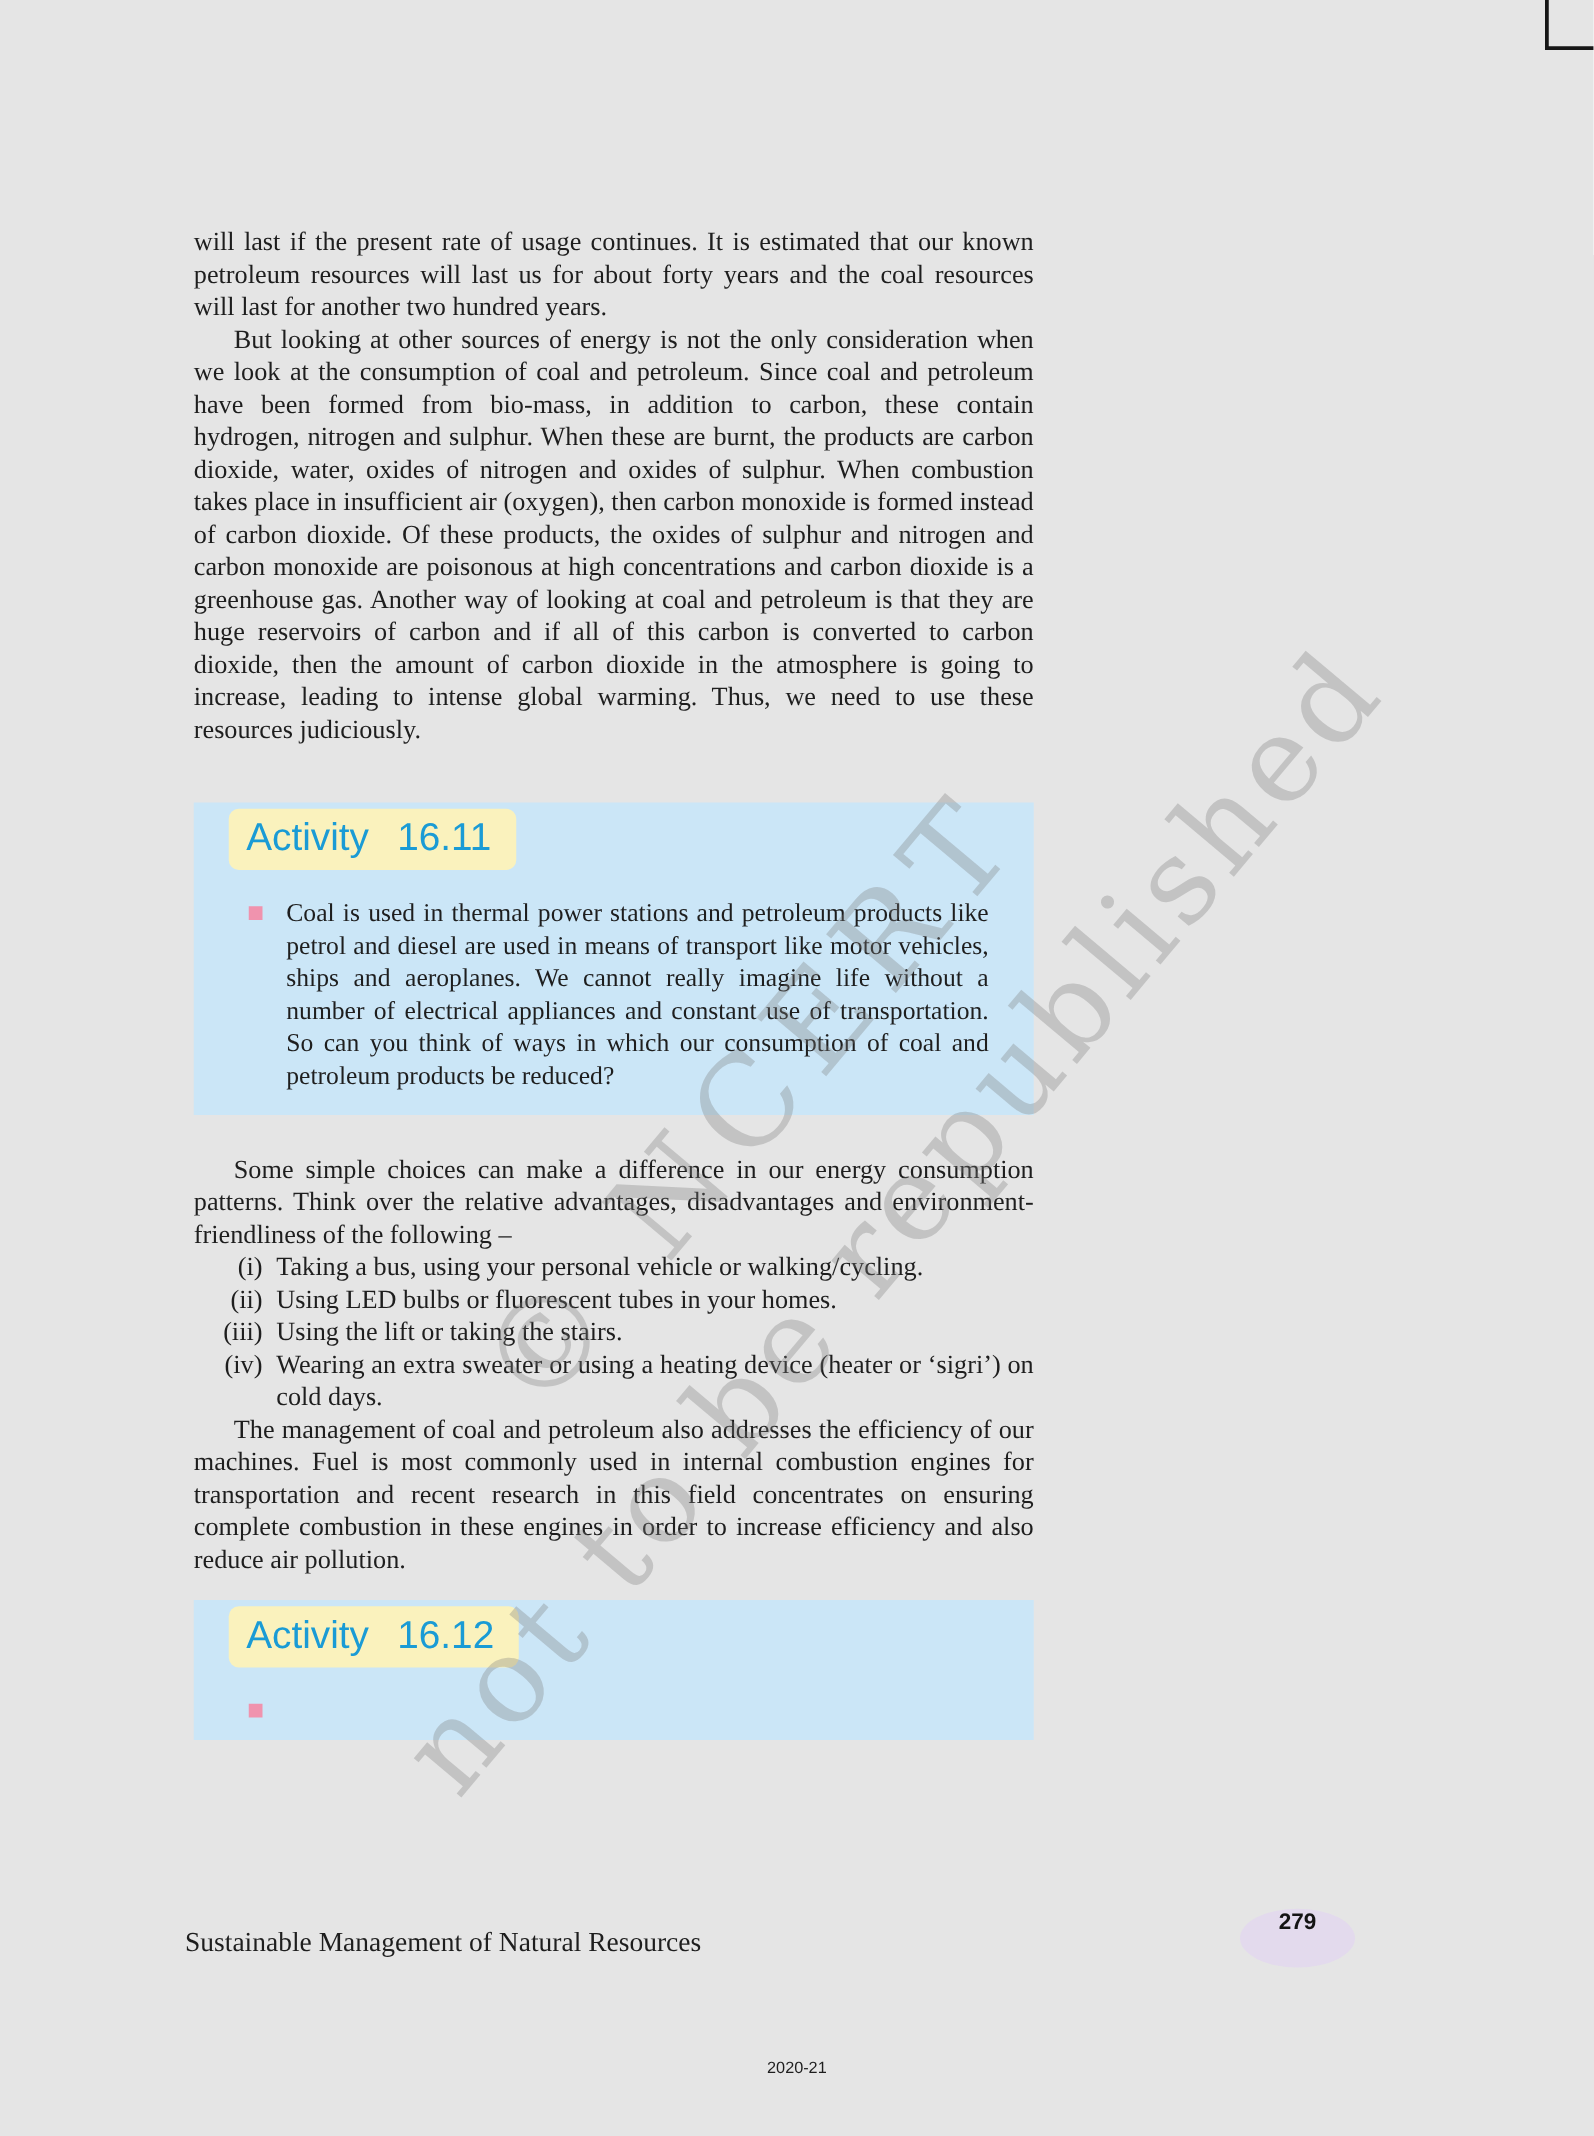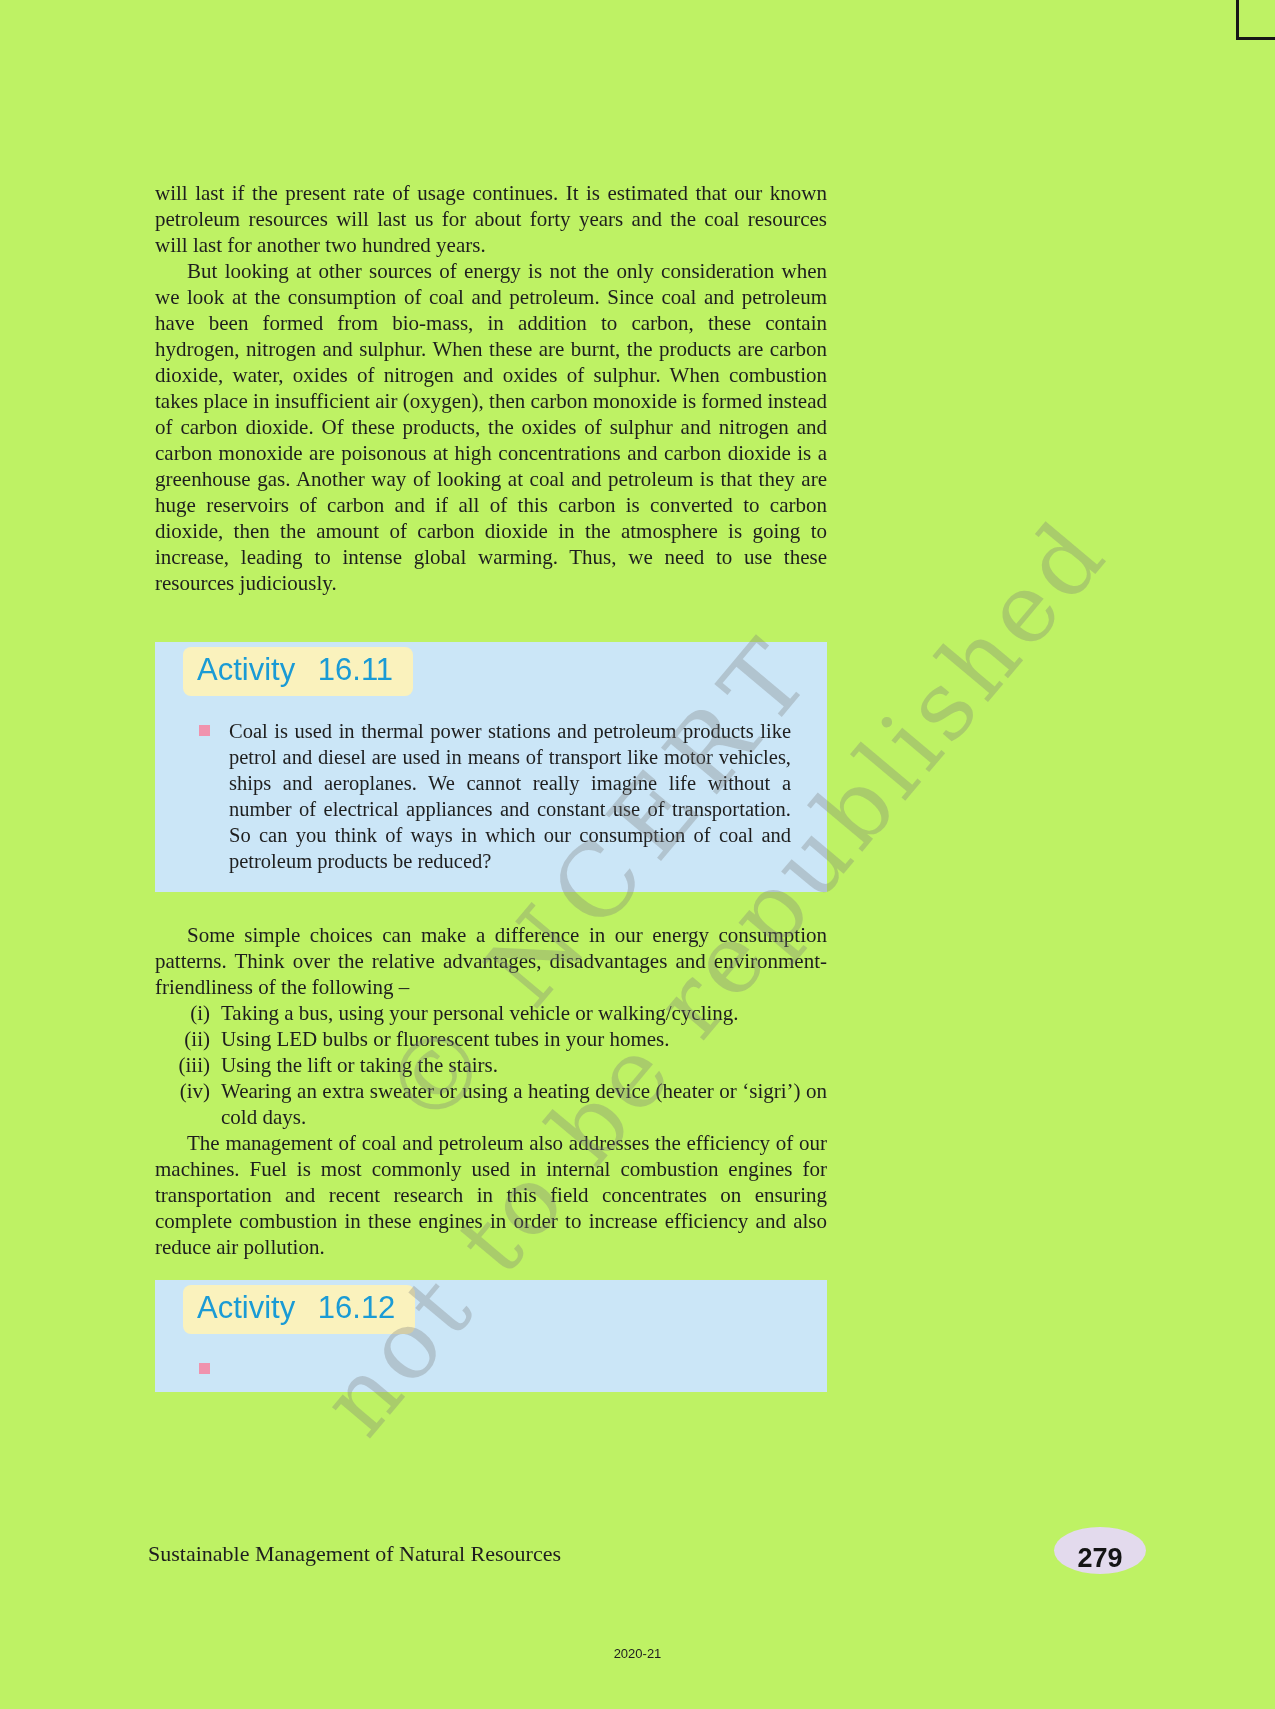--- a/index.html
+++ b/index.html
@@ -1,19 +1,19 @@
 <!DOCTYPE html>
 <html><head>
 <meta charset="utf-8">
 <style>
   html,body { margin:0; padding:0; background:#ffffff; }
   .page {
     position:relative;
     width:1275px; height:1709px;
-    background:#bef264;
+    background:#e5e5e5;
     font-family:"Liberation Serif", serif;
     color:#1e1e1e;
     overflow:hidden;
   }
 
   
   .corner-v { position:absolute; left:1236px; top:0; width:3px; height:40px; background:#161616; }
   .corner-h { position:absolute; left:1236px; top:37px; width:39px; height:3px; background:#161616; }
 
   
@@ -86,27 +86,27 @@
   .wm-line { position:absolute; white-space:nowrap; transform-origin:0 0; }
   .wm-1 { left:360px; top:1075px; font-size:100px; letter-spacing:14px; transform:rotate(-50deg); }
   .wm-2 { left:300px; top:1385px; font-size:95px; letter-spacing:6px; transform:rotate(-50deg); }
 
   
   .footer-chapter {
     position:absolute; left:148px; top:1541px;
     font-size:22px; color:#1e1e1e;
   }
   .page-badge {
-    position:absolute; left:1054px; top:1527px;
+    position:absolute; left:992px; top:1527px;
     width:92px; height:47px;
     background:#e3daed;
     border-radius:50%;
-    display:flex; align-items:flex-end; justify-content:center;
+    display:flex; align-items:flex-start; justify-content:center;
     font-family:"Liberation Sans", sans-serif;
-    font-weight:bold; font-size:27px; color:#141414;
+    font-weight:bold; font-size:18px; color:#141414;
   }
   .footer-year {
     position:absolute; left:0; top:1646px; width:100%;
     text-align:center;
     font-family:"Liberation Sans", sans-serif;
     font-size:13px; color:#1e1e1e;
   }
 </style>
 </head>
 <body>

